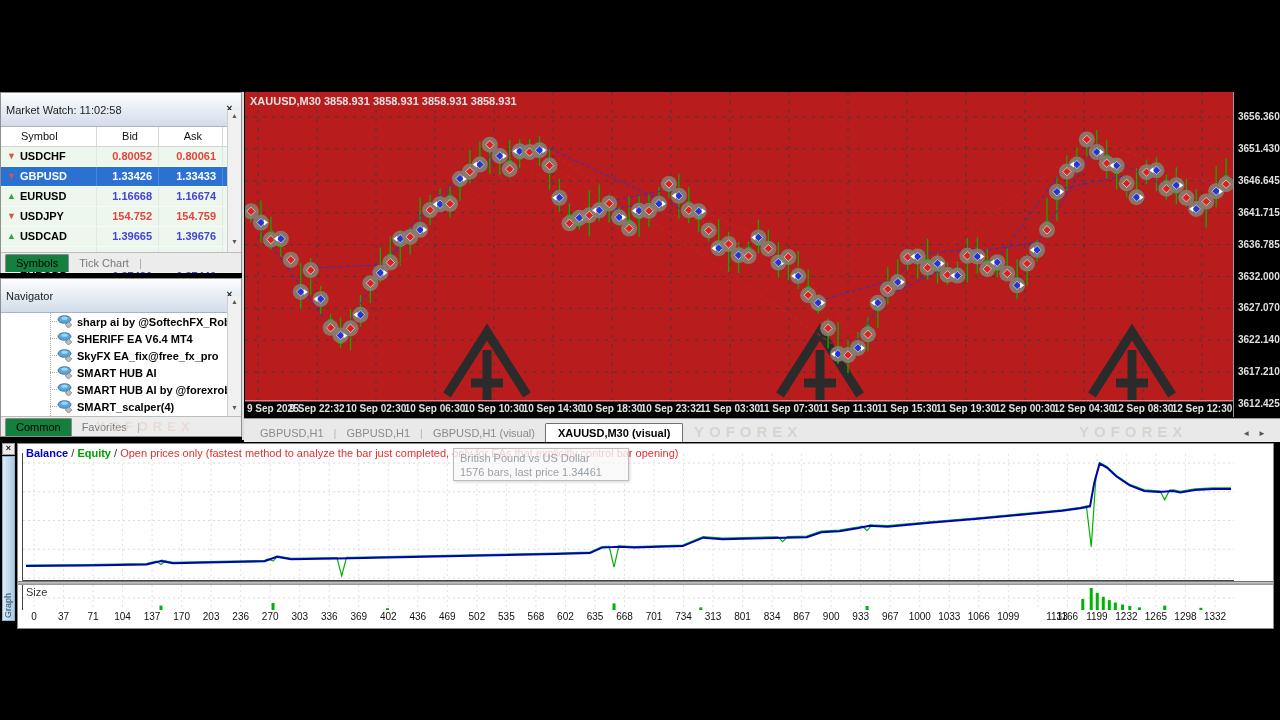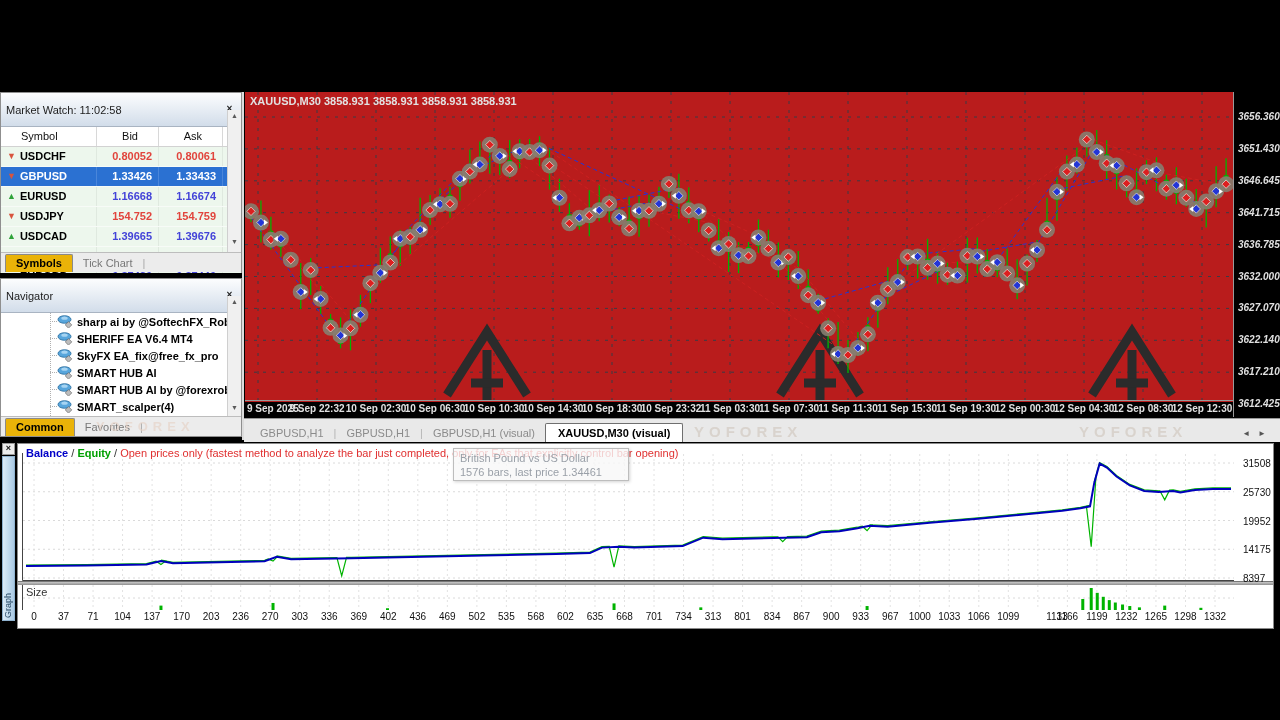--- a/index.html
+++ b/index.html
@@ -24,35 +24,35 @@
   .num.red{color:#e1443c;} .num.blue{color:#4343d8;}
   .arrow{font-size:9px;line-height:9px;} .arrow.up{color:#2fa33a;} .arrow.down{color:#d8553e;}
   .mw-row.sel{background:#2b71d2;}
   .mw-row.sel .mw-cell{color:#fff;border-right-color:#4a86da;}
   .mw-row.sel .num{color:#fff;}
   .vscroll{position:absolute;right:0;top:17px;width:13px;background:#f0f0f0;border-left:1px solid #cfcfcf;}
   .scroll-arrow{position:absolute;left:0;width:13px;text-align:center;font-size:7px;color:#5a5a5a;}
   .tabs-row{position:absolute;left:0;right:0;bottom:0;height:19px;background:#ececec;border-top:1px solid #bdbdbd;
             display:flex;align-items:flex-end;font-size:11px;padding-left:4px;overflow:hidden;}
   .tab{padding:2px 10px 3px 10px;color:#777;}
-  .tab.active{background:#eab308;border:1px solid #8a8a8a;border-bottom:none;border-radius:2px 2px 0 0;
-              color:#000;font-weight:700;}
+  .tab.active{background:#15803d;border:1px solid #8a8a8a;border-bottom:none;border-radius:2px 2px 0 0;
+              color:#000;font-weight:400;}
   .tab-sep{color:#aaa;padding-bottom:3px;}
   
   .nav-body{position:relative;height:123px;background:#fff;overflow:hidden;}
   .tree-guide{position:absolute;left:49px;top:0;height:121px;border-left:1px dotted #b0b0b0;}
   .nav-item{position:relative;height:17px;display:flex;align-items:center;padding-left:56px;
             font-size:11px;font-weight:700;color:#000;white-space:nowrap;}
   .nav-item::before{content:"";position:absolute;left:49px;top:8px;width:7px;border-top:1px dotted #b0b0b0;}
   .nav-item svg{margin-right:4px;flex:0 0 auto;}
   
   #chart-plot{position:absolute;left:245px;top:92px;width:988px;height:310px;background:#b91c1c;overflow:hidden;}
   #chart-title{position:absolute;left:5px;top:3px;font-size:11px;font-weight:600;color:#e2e2e2;z-index:5;}
   #price-axis{position:absolute;left:1236px;top:92px;width:44px;height:316px;}
-  .price-label{position:absolute;left:2px;font-size:10px;font-weight:600;color:#e0e0e0;white-space:nowrap;font-style:italic;}
+  .price-label{position:absolute;left:2px;font-size:10px;font-weight:600;color:#e0e0e0;white-space:nowrap;}
   #time-axis{position:absolute;left:245px;top:401px;width:1040px;height:17px;overflow:visible;}
   .time-label{position:absolute;top:2px;font-size:10px;font-weight:600;color:#e0e0e0;white-space:nowrap;
               transform:translateX(-50%);}
   #axis-sep-h{position:absolute;left:245px;top:400px;width:988px;height:1px;background:#9a9a9a;}
   #axis-sep-v{position:absolute;left:1233px;top:92px;width:1px;height:325px;background:#9a9a9a;}
   #v-divider{position:absolute;left:242px;top:92px;width:2px;height:348px;background:#dcdcdc;}
   
   #chart-tabbar{position:absolute;left:244px;top:418px;width:1036px;height:24px;background:#e9e9e9;
                 border-top:1px solid #999;display:flex;align-items:flex-end;padding-left:6px;
                 box-sizing:border-box;overflow:hidden;}
@@ -992,23 +992,16 @@
           <span class="xlab" style="left: 957.8px;">1066</span>
           <span class="xlab" style="left: 987.325px;">1099</span>
           <span class="xlab" style="left: 1036px;">1133</span>
           <span class="xlab" style="left: 1046.38px;">1166</span>
           <span class="xlab" style="left: 1075.9px;">1199</span>
           <span class="xlab" style="left: 1105.42px;">1232</span>
           <span class="xlab" style="left: 1134.95px;">1265</span>
           <span class="xlab" style="left: 1164.47px;">1298</span>
           <span class="xlab" style="left: 1194px;">1332</span>
         </div>
-      <div id="tester-ylabels">
-          <span class="ylab" style="top: 14px;">31508</span>
-          <span class="ylab" style="top: 42.75px;">25730</span>
-          <span class="ylab" style="top: 71.5px;">19952</span>
-          <span class="ylab" style="top: 100.25px;">14175</span>
-          <span class="ylab" style="top: 129px;">8397</span>
-        </div>
     </div>
   </div>
 
 </div>
 
 </body></html>

